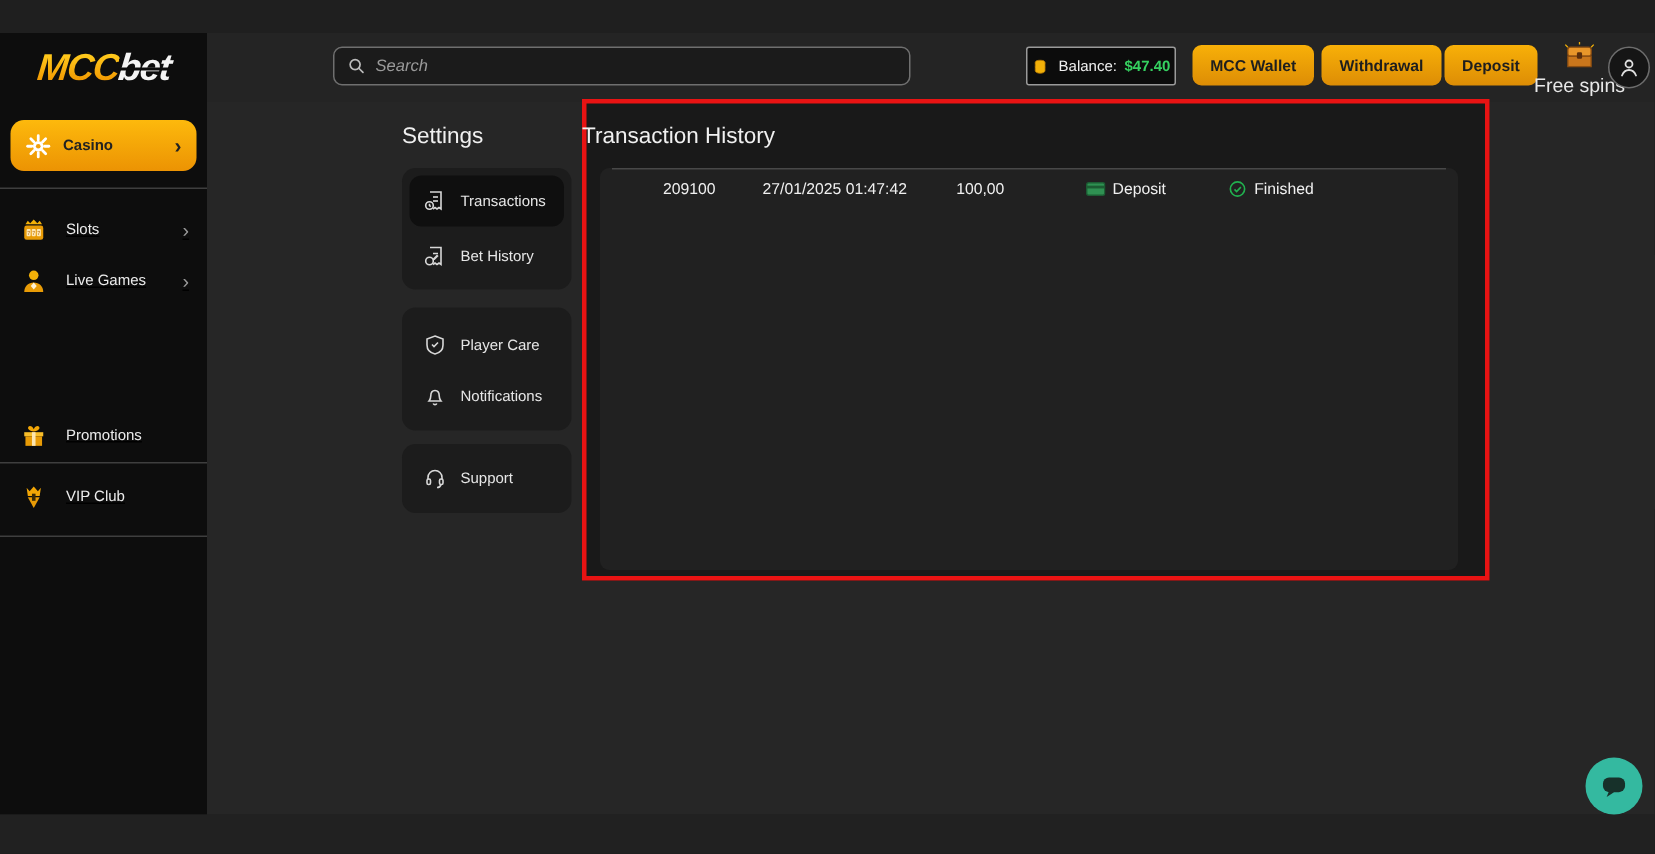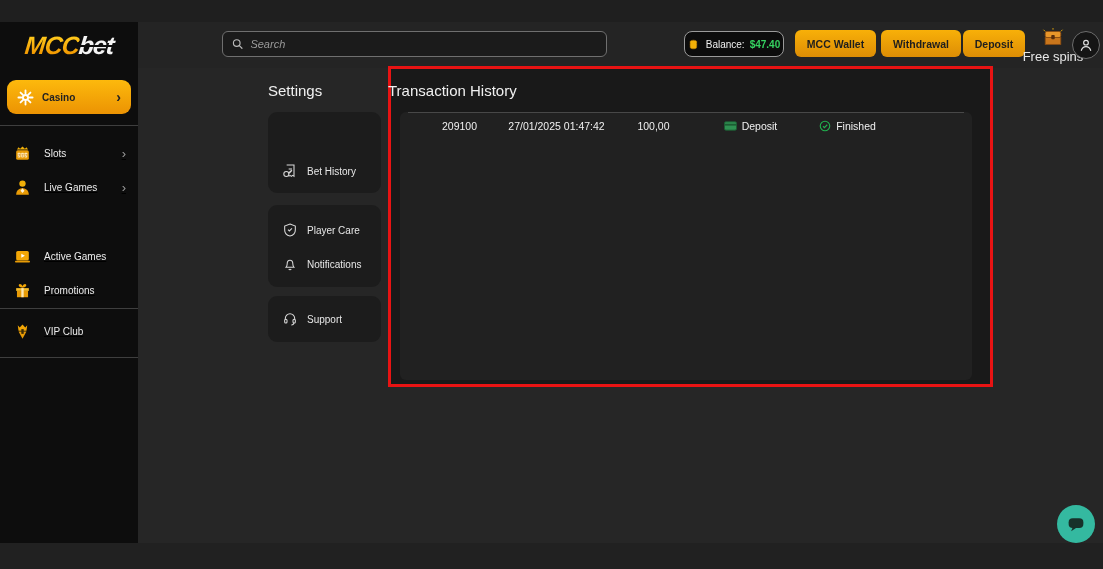--- a/index.html
+++ b/index.html
@@ -16,21 +16,21 @@
               background-clip:text; color:transparent; }
   .logo .p2 { color:#f4f4f4; text-decoration:line-through; text-decoration-thickness:2px; text-decoration-color:#0d0d0d; }
 
   .search-wrap { position:absolute; left:222px; top:31px; width:385px; height:26px; background:#1b1b1b;
                  border:1px solid #6f6f6f; border-radius:6px; display:flex; align-items:center; padding:0 9px; gap:7px; }
   .search-wrap input { background:transparent; border:none; outline:none; color:#d8d8d8; font-size:11px;
                        width:100%; font-family:"Liberation Sans", sans-serif; }
   .search-wrap input::placeholder { color:#9a9a9a; font-style:italic; }
 
   .balance-pill { position:absolute; left:684px; top:31px; width:100px; height:26px; background:#0c0c0c;
-                  border:1px solid #9a9a9a; border-radius:8px; display:flex; align-items:center;
+                  border:1px solid #9a9a9a; border-radius:2px; display:flex; align-items:center;
                   justify-content:center; gap:5px; }
   .balance-label { color:#f0f0f0; font-size:10px; }
   .balance-value { color:#35d160; font-size:10px; font-weight:bold; }
 
   .gold-btn { position:absolute; top:30px; height:27px; border:none; border-radius:6px; cursor:pointer;
               background:linear-gradient(180deg,#f8b008 0%,#dd8d05 100%);
               color:#1e1e1e; font-size:10.5px; font-weight:bold; font-family:"Liberation Sans", sans-serif; }
   .btn-wallet { left:795px; width:81px; }
   .btn-withdrawal { left:881px; width:80px; }
   .btn-deposit { left:963px; width:62px; }
@@ -184,30 +184,20 @@
           <circle cx="12" cy="7" r="4" fill="#f2b008"></circle>
           <path d="M4 21c0-5 3.5-8 8-8s8 3 8 8z" fill="#e89b06"></path>
           <path d="M12 13l-2.5 3 2.5 3 2.5-3z" fill="#fff3d6"></path>
         </svg>
       </span>
       <span class="side-label">Live Games</span>
       <span class="side-chev">›</span>
     </div>
 
 
-    <div class="side-item" style="top:173px">
-      <span class="side-icon">
-        <svg width="19" height="19" viewBox="0 0 24 24">
-          <rect x="4" y="5" width="16" height="12" rx="2" fill="#f2a606"></rect>
-          <path d="M10.5 8.5l4.5 2.5-4.5 2.5z" fill="#fff"></path>
-          <rect x="2.5" y="17.5" width="19" height="2" rx="1" fill="#e89b06"></rect>
-        </svg>
-      </span>
-      <span class="side-label">Active Games</span>
-    </div>
 
     <div class="side-item" style="top:207px">
       <span class="side-icon">
         <svg width="19" height="19" viewBox="0 0 24 24">
           <rect x="4" y="9" width="16" height="3.5" fill="#f7bd2a"></rect>
           <rect x="5" y="12.5" width="14" height="8" fill="#e89b06"></rect>
           <rect x="10.5" y="9" width="3" height="11.5" fill="#fde6b0"></rect>
           <path d="M12 8.5c-4-0.5-5.5-2.5-4.5-4s3.5-0.5 4.5 2c1-2.5 3.5-3.5 4.5-2s-0.5 3.5-4.5 4z" fill="#f2a606"></path>
         </svg>
       </span>
@@ -228,20 +218,32 @@
     </div>
     <div class="side-divider" style="top:289px"></div>
   </div>
 
   <div class="main"></div>
   <div class="bottom-strip"></div>
 
   <div class="settings-title">Settings</div>
 
   <div class="set-card card-1">
+    <div class="set-item active" style="top:5px">
+      <span class="set-icon">
+        <svg width="16" height="16" viewBox="0 0 24 24" fill="none" stroke="#d8d8d8" stroke-width="1.6">
+          <path d="M7 3h11v17l-2-1.4-2 1.4-2-1.4-2 1.4"></path>
+          <line x1="10" y1="8" x2="15" y2="8"></line>
+            <line x1="10" y1="12" x2="15" y2="12"></line>
+          <circle cx="6.5" cy="16.5" r="3.8"></circle>
+            <path d="M6.5 14.8v1.9l1.3 1"></path>
+        </svg>
+      </span>
+      <span class="set-label">Transactions</span>
+    </div>
     <div class="set-item" style="top:42px">
       <span class="set-icon">
         <svg width="16" height="16" viewBox="0 0 24 24" fill="none" stroke="#d8d8d8" stroke-width="1.6">
           <path d="M7 3h11v17l-2-1.4-2 1.4-2-1.4-2 1.4"></path>
           <line x1="10" y1="9" x2="15" y2="9"></line>
           <path d="M10 14l4-4 1.6 1.6-4 4H10z" fill="#d8d8d8" stroke="none"></path>
           <circle cx="6.5" cy="16.5" r="3.8"></circle>
         </svg>
       </span>
       <span class="set-label">Bet History</span>

